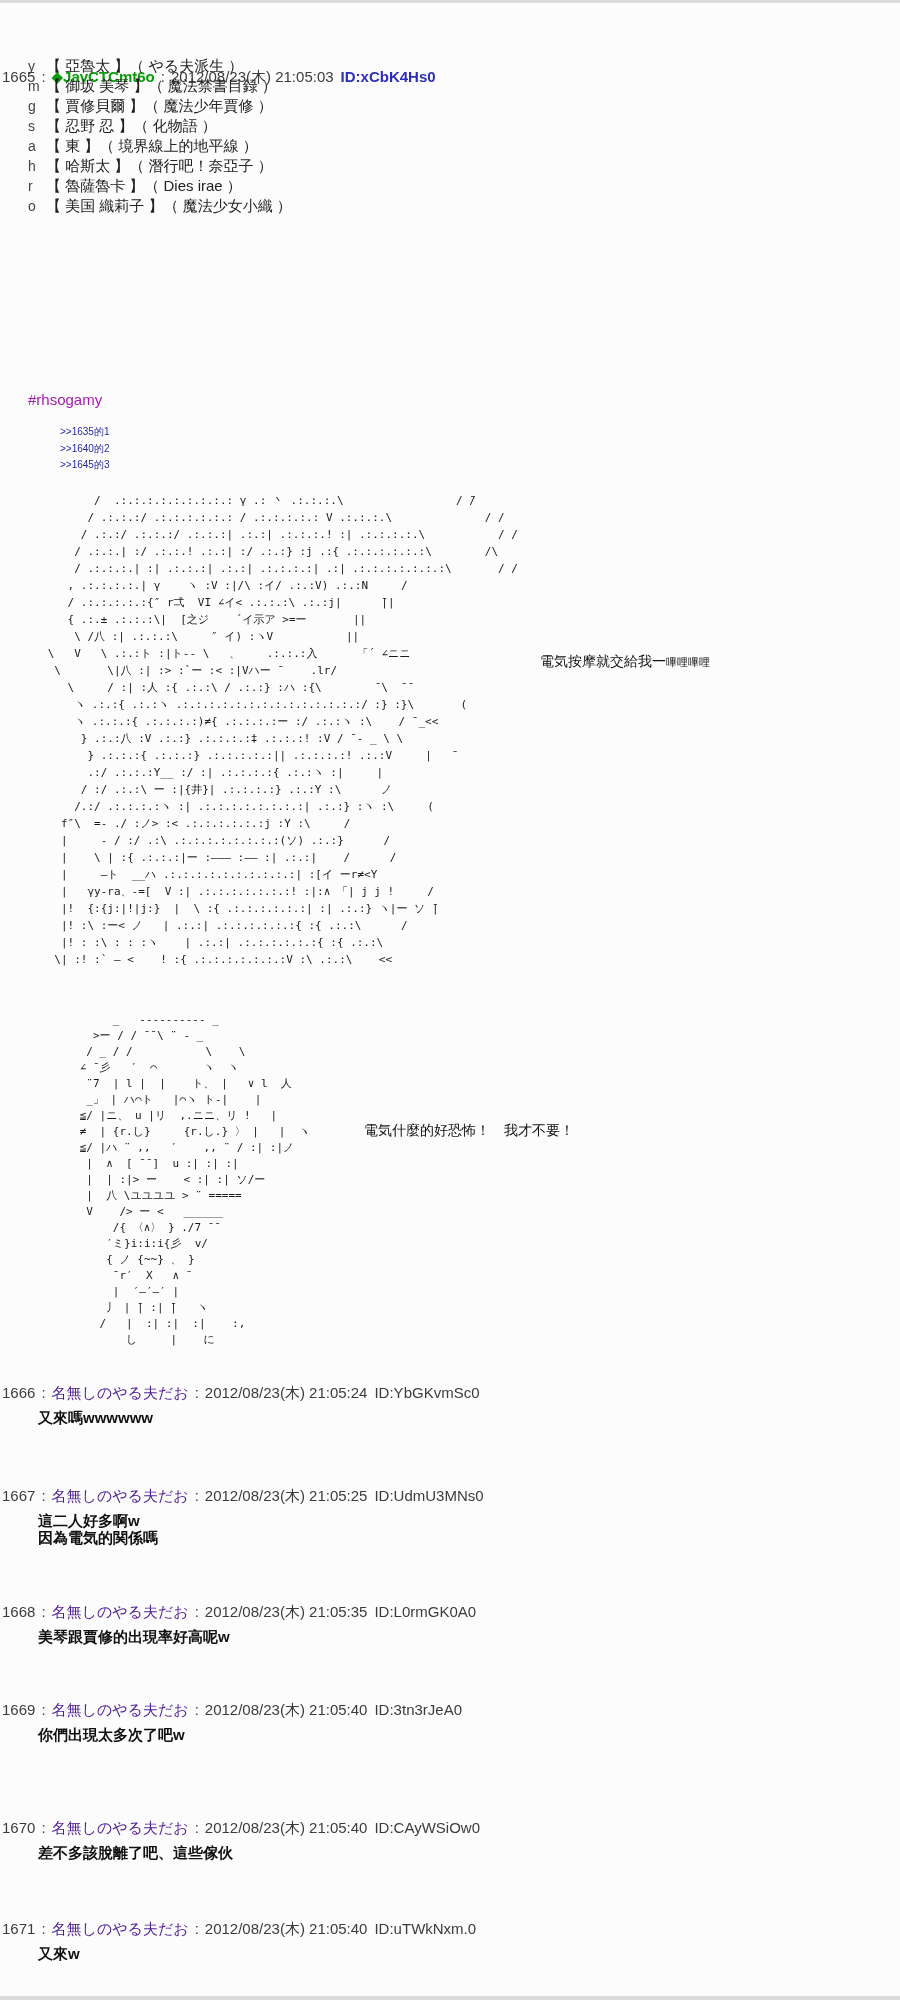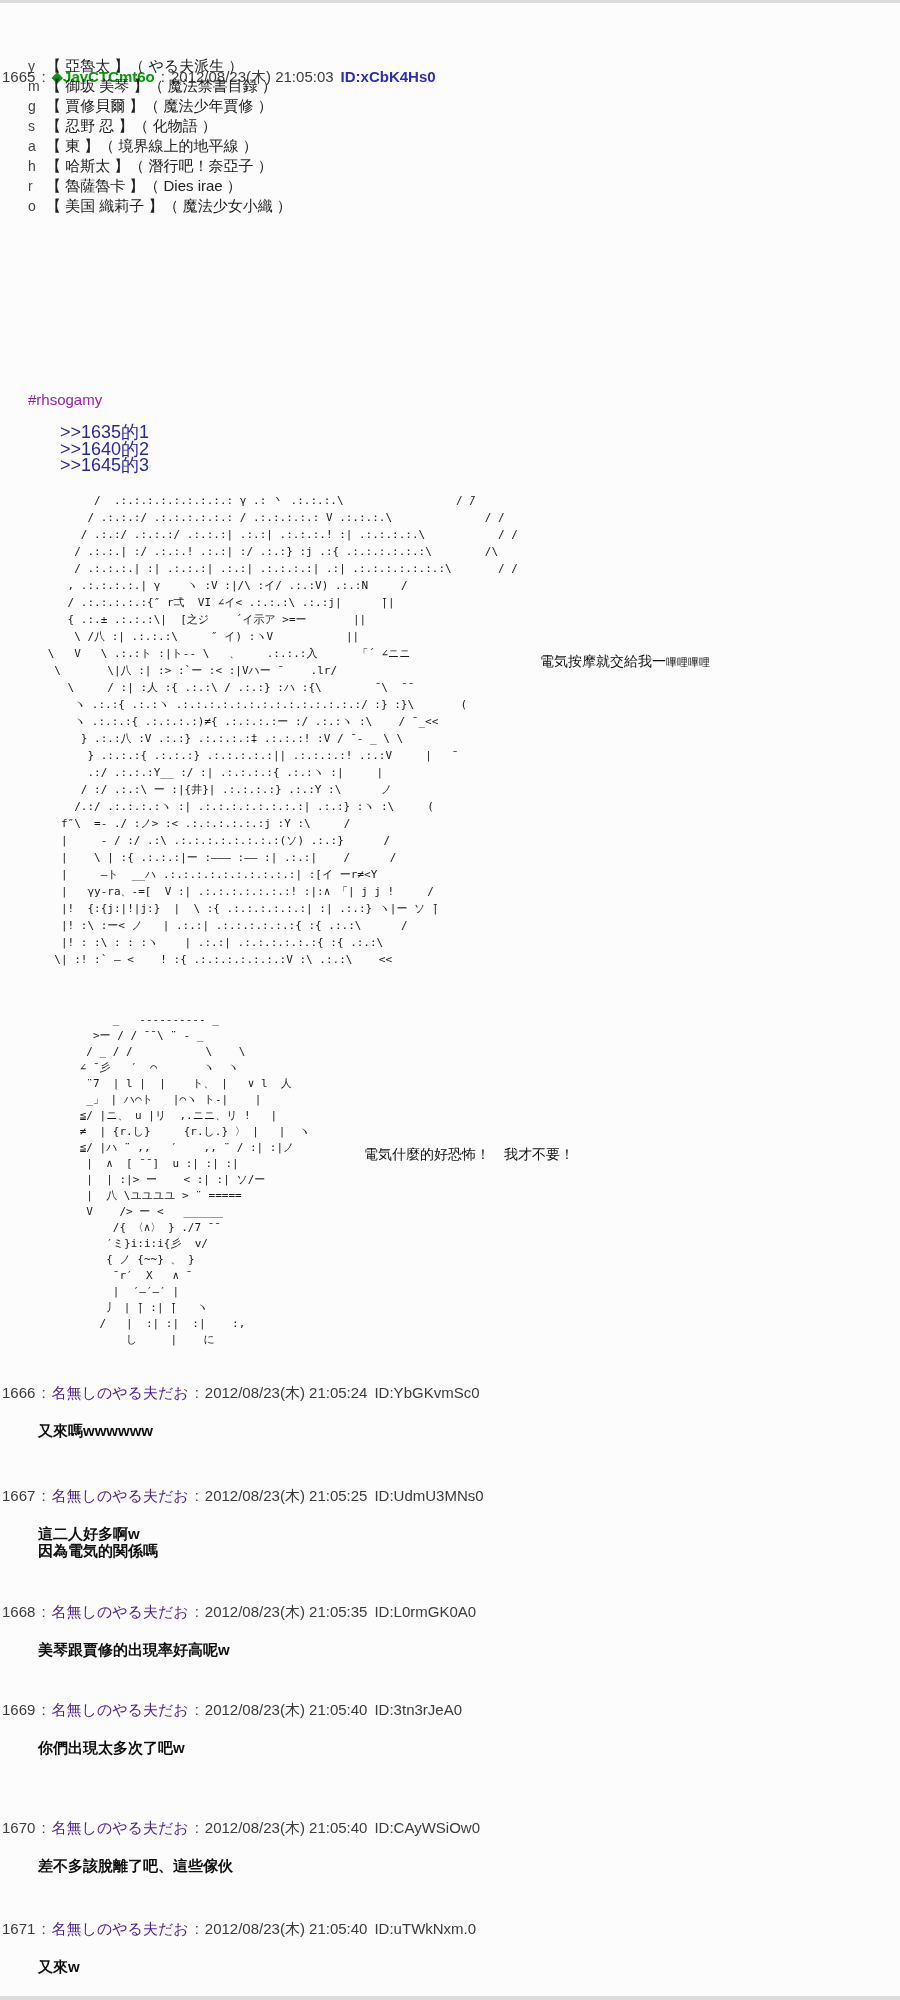--- a/index.html
+++ b/index.html
@@ -15,42 +15,42 @@
 
   .post{position:absolute;left:0;width:898px;}
   .post-header{font-size:15px;line-height:19px;color:#3c3c3c;padding-left:2px;white-space:nowrap;margin-top:25px;}
   .num{color:#3c3c3c;}
   .sep{margin:0 6px;color:#3c3c3c;}
   .name{color:#4c1d95;}
   .name.trip{color:#089a08;font-weight:bold;}
   .date{color:#3c3c3c;margin-right:7px;}
   .pid{color:#3c3c3c;}
   .pid.blue{color:#2d2dbb;font-weight:bold;}
-  .post-body{padding-left:38px;font-size:15px;font-weight:bold;color:#101010;line-height:17px;margin-top:20px;}
+  .post-body{padding-left:38px;font-size:15px;font-weight:bold;color:#101010;line-height:17px;margin-top:7px;}
   .bline{min-height:0;}
 
   
   .op-header{position:absolute;top:42px;left:0;}
   .roster{position:absolute;top:56px;left:28px;font-size:15px;line-height:20px;color:#222;white-space:nowrap;}
   .rkey{display:inline-block;width:18px;color:#444;font-size:14px;}
   .hashtag{position:absolute;top:391px;left:28px;font-size:15px;color:#a21caf;}
-  .anchors{position:absolute;top:424px;left:60px;font-size:18px;line-height:16.5px;color:#2929a3;}
+  .anchors{position:absolute;top:424px;left:60px;font-size:10px;line-height:16.5px;color:#2929a3;}
   .anchor-link{display:block;color:#2929a3;text-decoration:none;}
 
   .aa{
     position:absolute;margin:0;
     font-family:"DejaVu Sans Mono",monospace;
     font-size:11px;color:#1a1a1a;white-space:pre;
   }
   .aa1{top:492px;left:8px;line-height:17px;}
   .aa2{top:1012px;left:40px;line-height:16px;}
   .caption{position:absolute;font-size:14px;color:#111;white-space:nowrap;}
   .caption1{top:653px;left:540px;}
   .caption1 .small{font-size:11px;}
-  .caption2{top:1122px;left:364px;margin-top:24px;}
+  .caption2{top:1122px;left:364px;}
 
   
   .r0{top:1358px;} .r1{top:1461px;} .r2{top:1577px;}
   .r3{top:1675px;} .r4{top:1793px;} .r5{top:1894px;}
   .r6{top:1988px;height:12px;overflow:hidden;}
 </style>
 </head>
 <body>
 
 <div class="edge top"></div>

